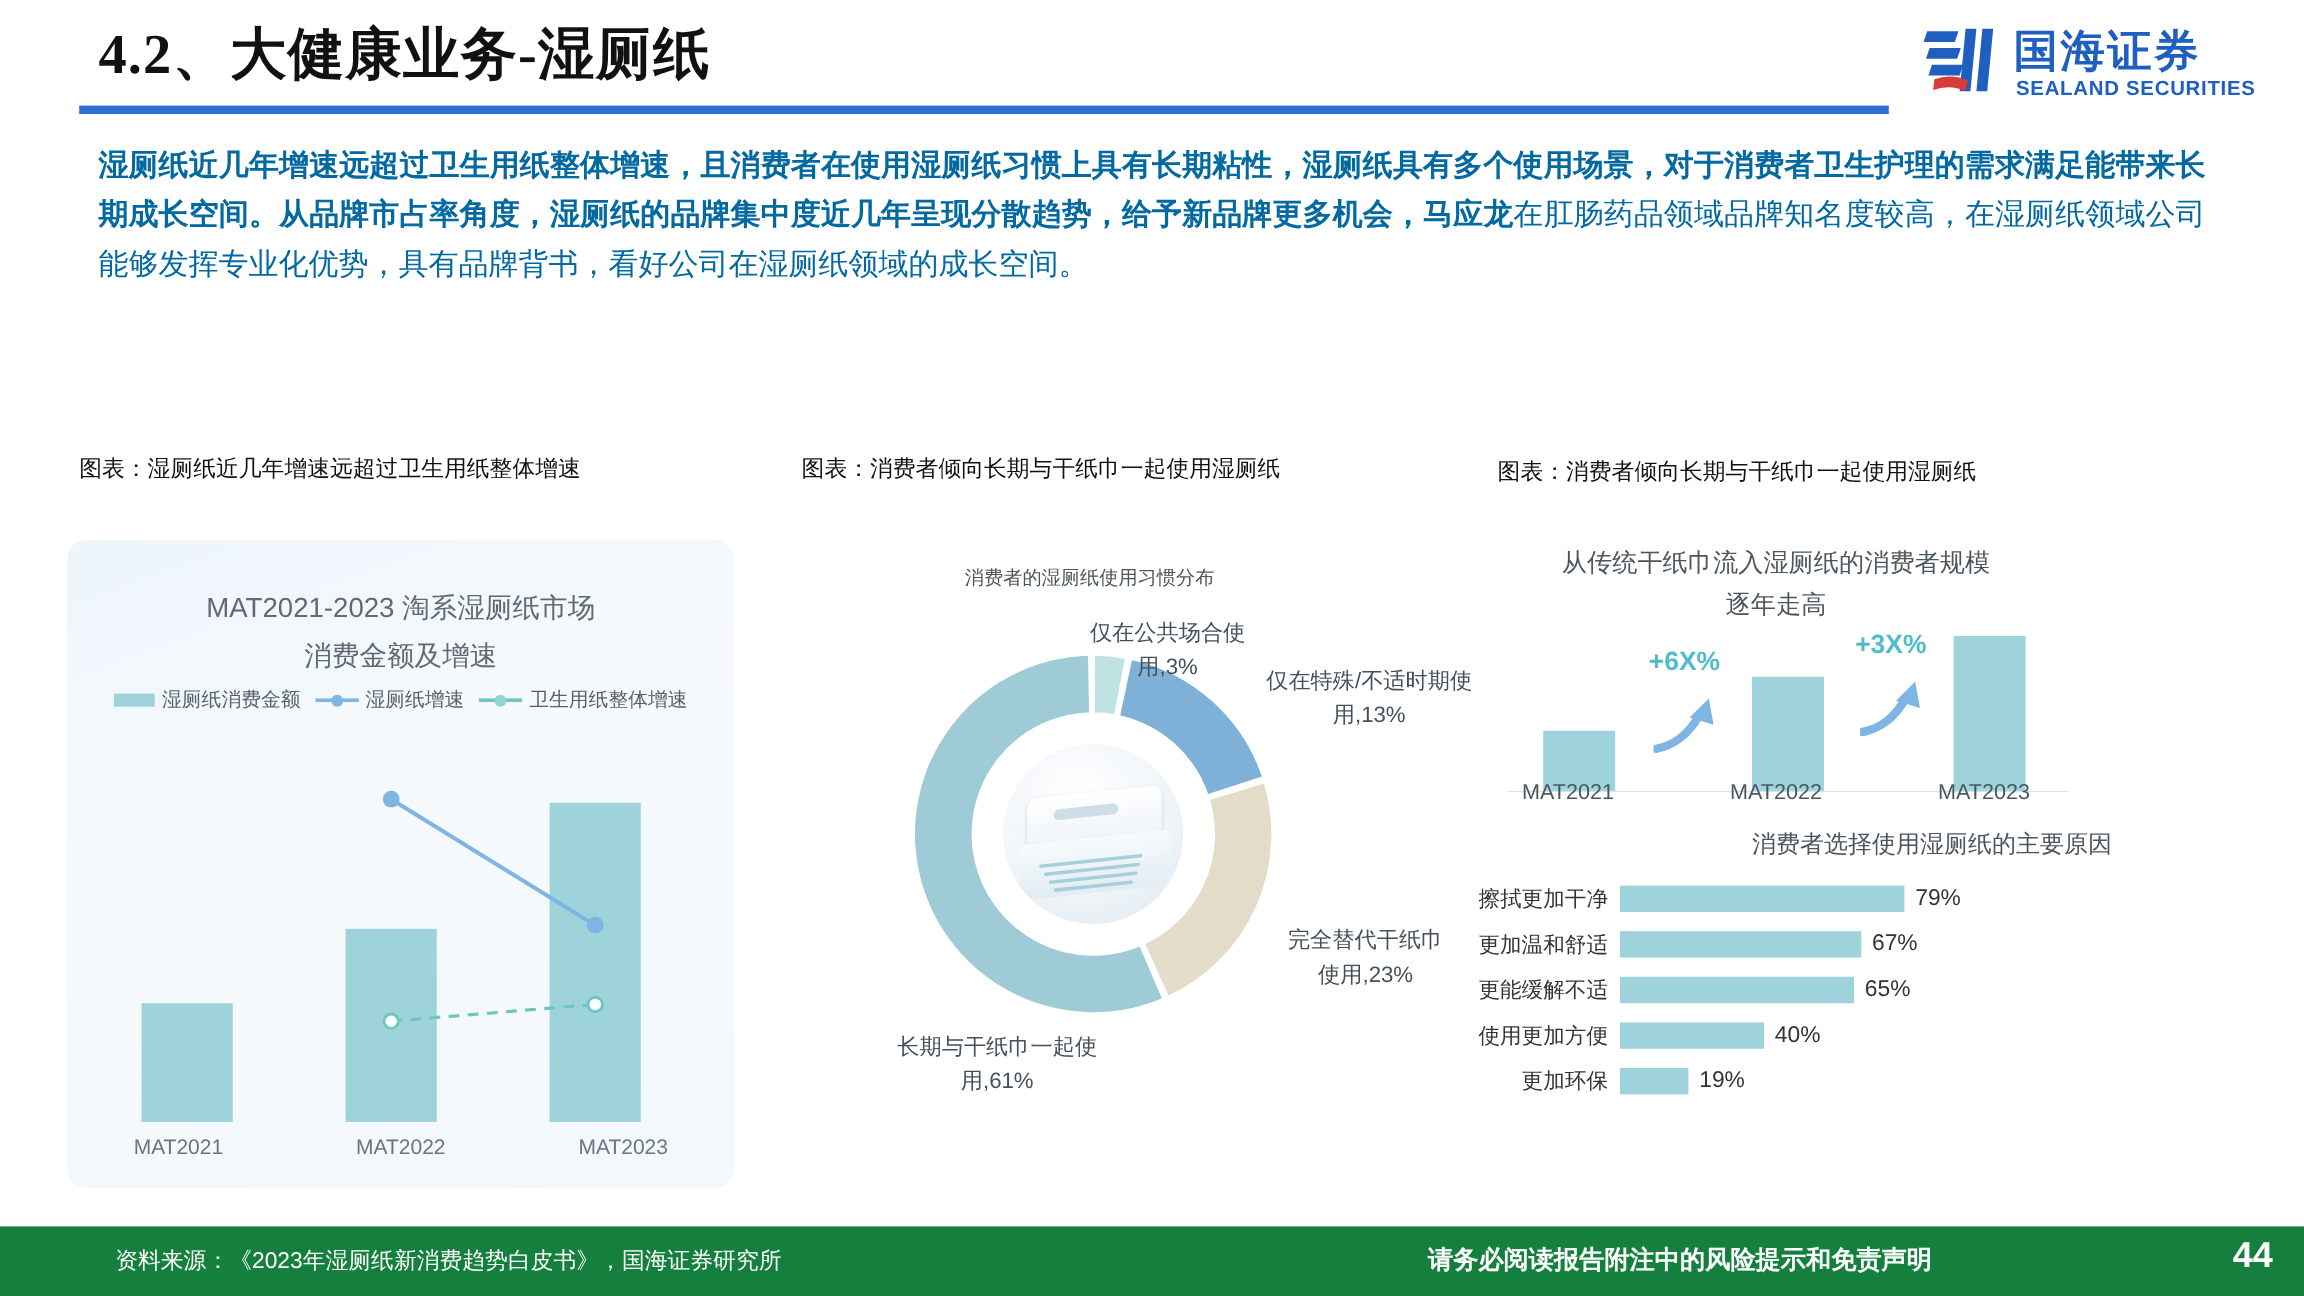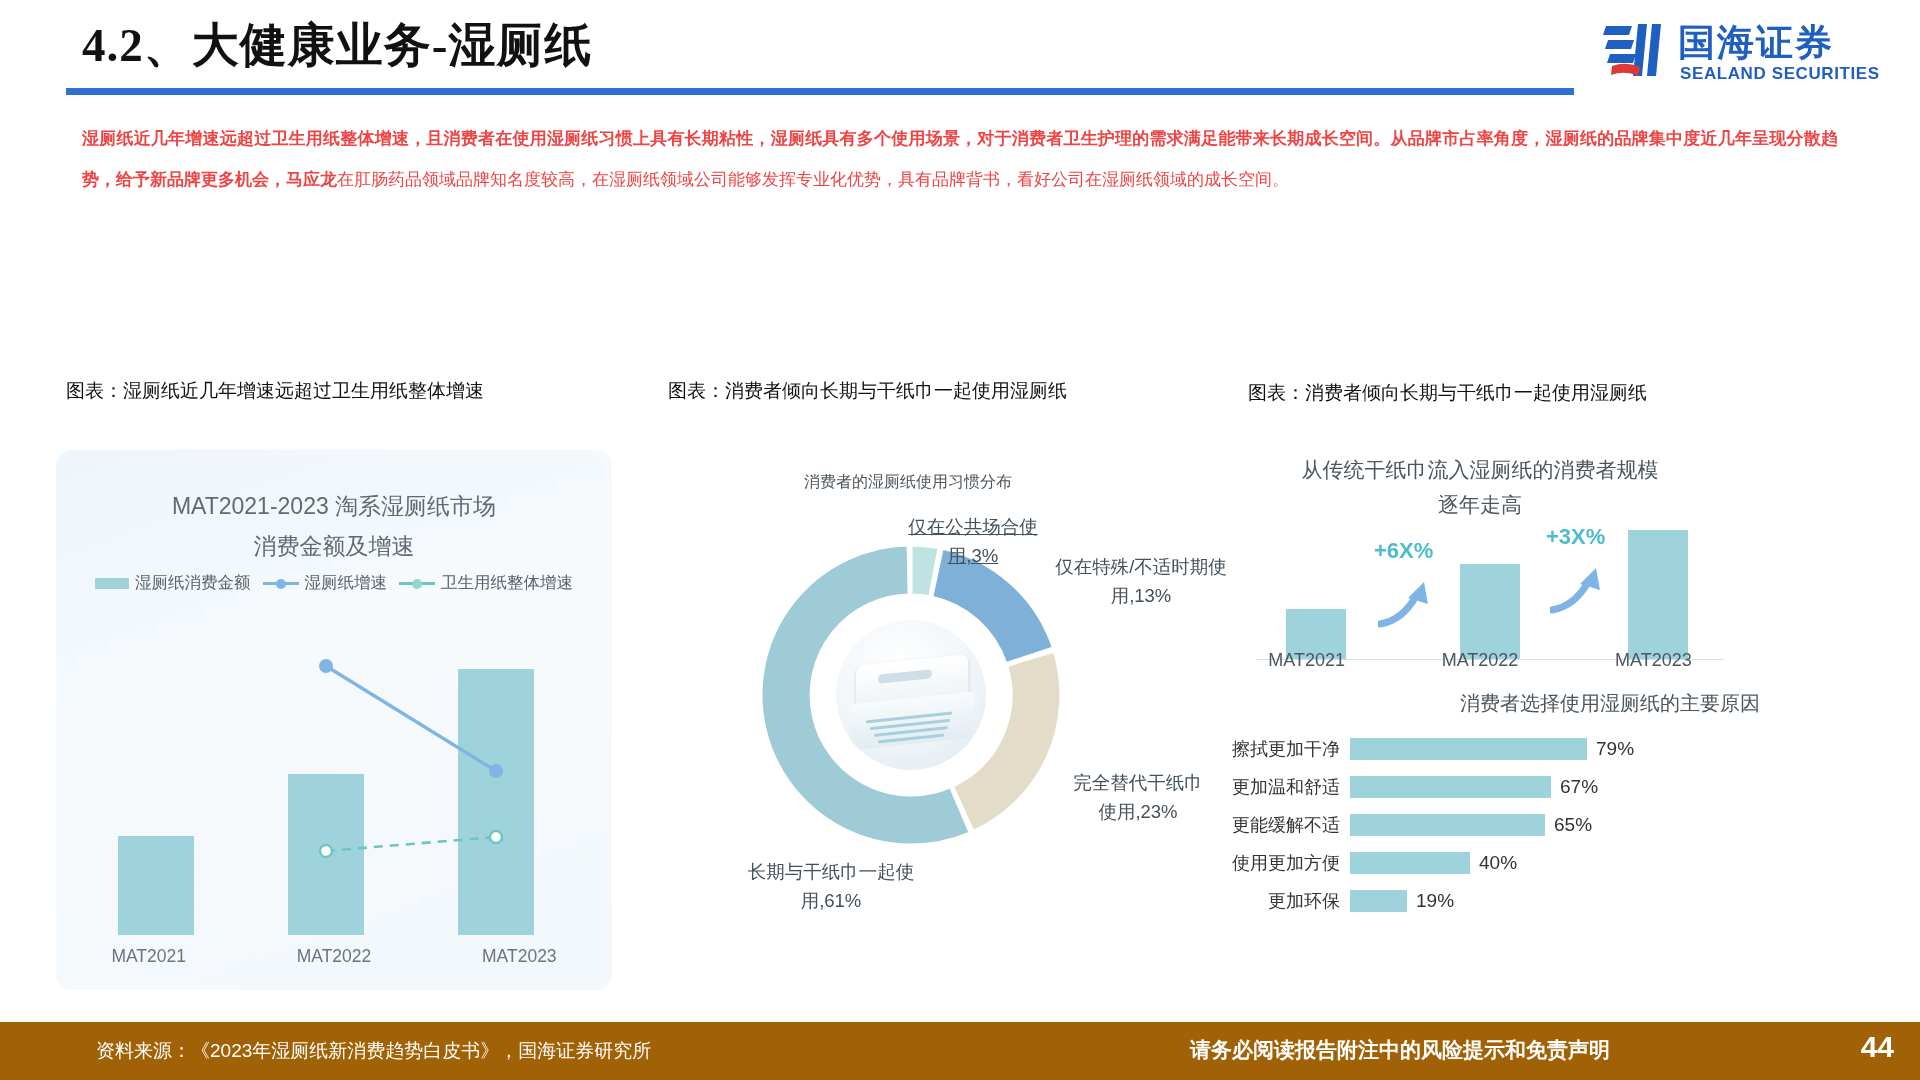--- a/index.html
+++ b/index.html
@@ -32,21 +32,21 @@
   }
   .logo-en {
     position:absolute; left:78px; top:46px;
     font-size:17px; font-weight:700; color:#1f5fc0; letter-spacing:0.6px;
     white-space:nowrap;
   }
 
   
   .lede {
     position:absolute; left:82px; top:118px; width:1756px;
-    font-size:17px; line-height:41px; color:#ef4444;
+    font-size:25px; line-height:41px; color:#0369a1;
     text-align:justify; text-justify:inter-ideograph;
   }
   .lede b { font-weight:700; }
   .lede .reg { font-weight:400; }
 
   
   .cap { position:absolute; font-size:19px; color:#111; white-space:nowrap; }
   .cap1 { left:66px;  top:378px; }
   .cap2 { left:668px; top:378px; }
   .cap3 { left:1248px;top:380px; }
@@ -123,21 +123,21 @@
     position:absolute; left:14px; top:78px; width:124px; height:46px;
     background:linear-gradient(180deg,#f7fbfd 0%,#e2ecf2 100%);
     border-radius:4px 4px 10px 10px; transform:skewY(-6deg);
   }
   .tb-stripe {
     position:absolute; height:3px; background:#a8cfdc; border-radius:3px;
     transform:skewY(-6deg);
   }
 
   .dlabel { position:absolute; font-size:18.5px; color:#44505a; line-height:29px; }
-  .dl-pub   { left:152px; top:-18px;  width:150px; text-align:center;text-decoration:underline; }
+  .dl-pub   { left:152px; top:-18px;  width:150px; text-align:center; }
   .dl-spec  { left:306px; top:22px;   width:178px; text-align:center; }
   .dl-full  { left:322px; top:238px;  width:140px; text-align:center; }
   .dl-long  { left:-10px; top:300px;  width:190px; text-align:center;margin-top:27px; }
 
   
   .panel3 { position:absolute; left:1220px; top:452px; width:520px; height:170px; }
   .p3-title {
     position:absolute; left:0; top:0; width:520px; text-align:center;
     font-size:21px; color:#4c565e; line-height:35px;
   }
@@ -167,21 +167,21 @@
     width:150px; text-align:right; padding-right:10px;
     font-size:18px; color:#333; white-space:nowrap;
   }
   .p4-barwrap { flex:1; display:flex; align-items:center; }
   .p4-bar { height:22px; background:#9fd3dc; }
   .p4-val { font-size:19px; color:#333; margin-left:9px; white-space:nowrap; }
 
   
   .footer {
     position:absolute; left:0; bottom:0; width:1920px; height:58px;
-    background:#a16207;
+    background:#15803d;
   }
   .foot-src {
     position:absolute; left:96px; top:16px;
     font-size:19px; color:#ffffff; white-space:nowrap;
   }
   .foot-note {
     position:absolute; left:1190px; top:14px;
     font-size:21px; font-weight:700; color:#ffffff; white-space:nowrap;
   }
   .foot-page {

